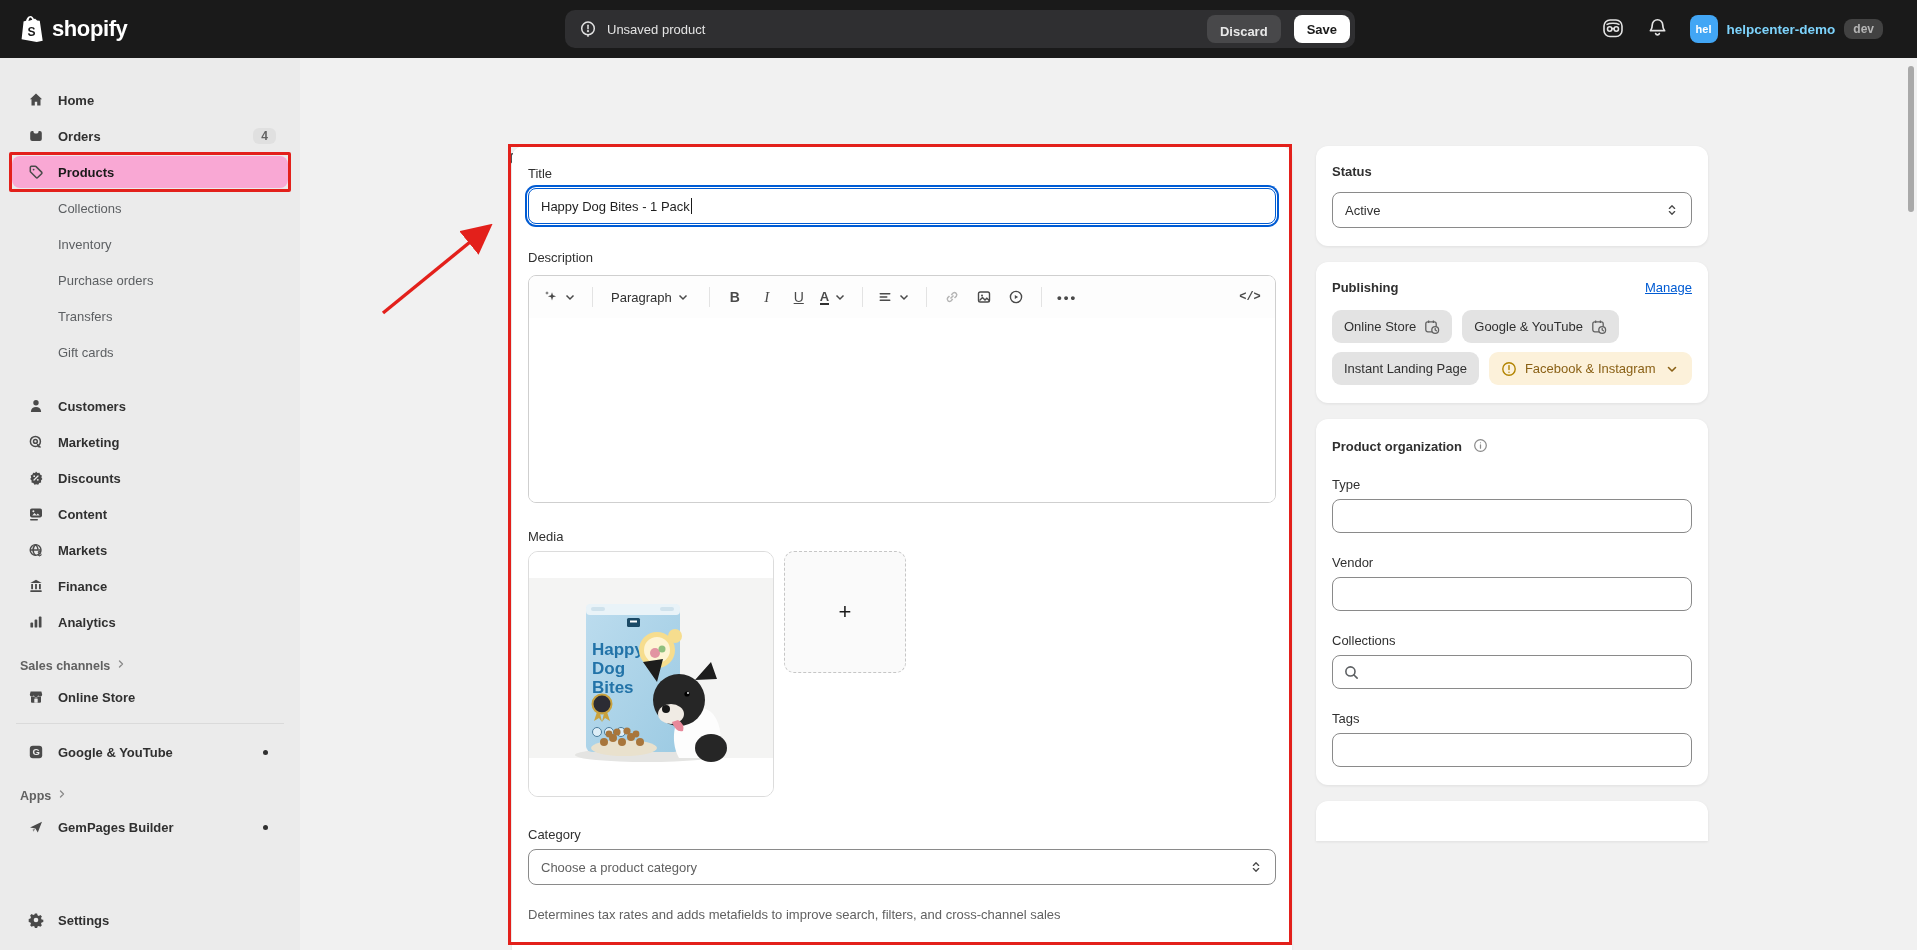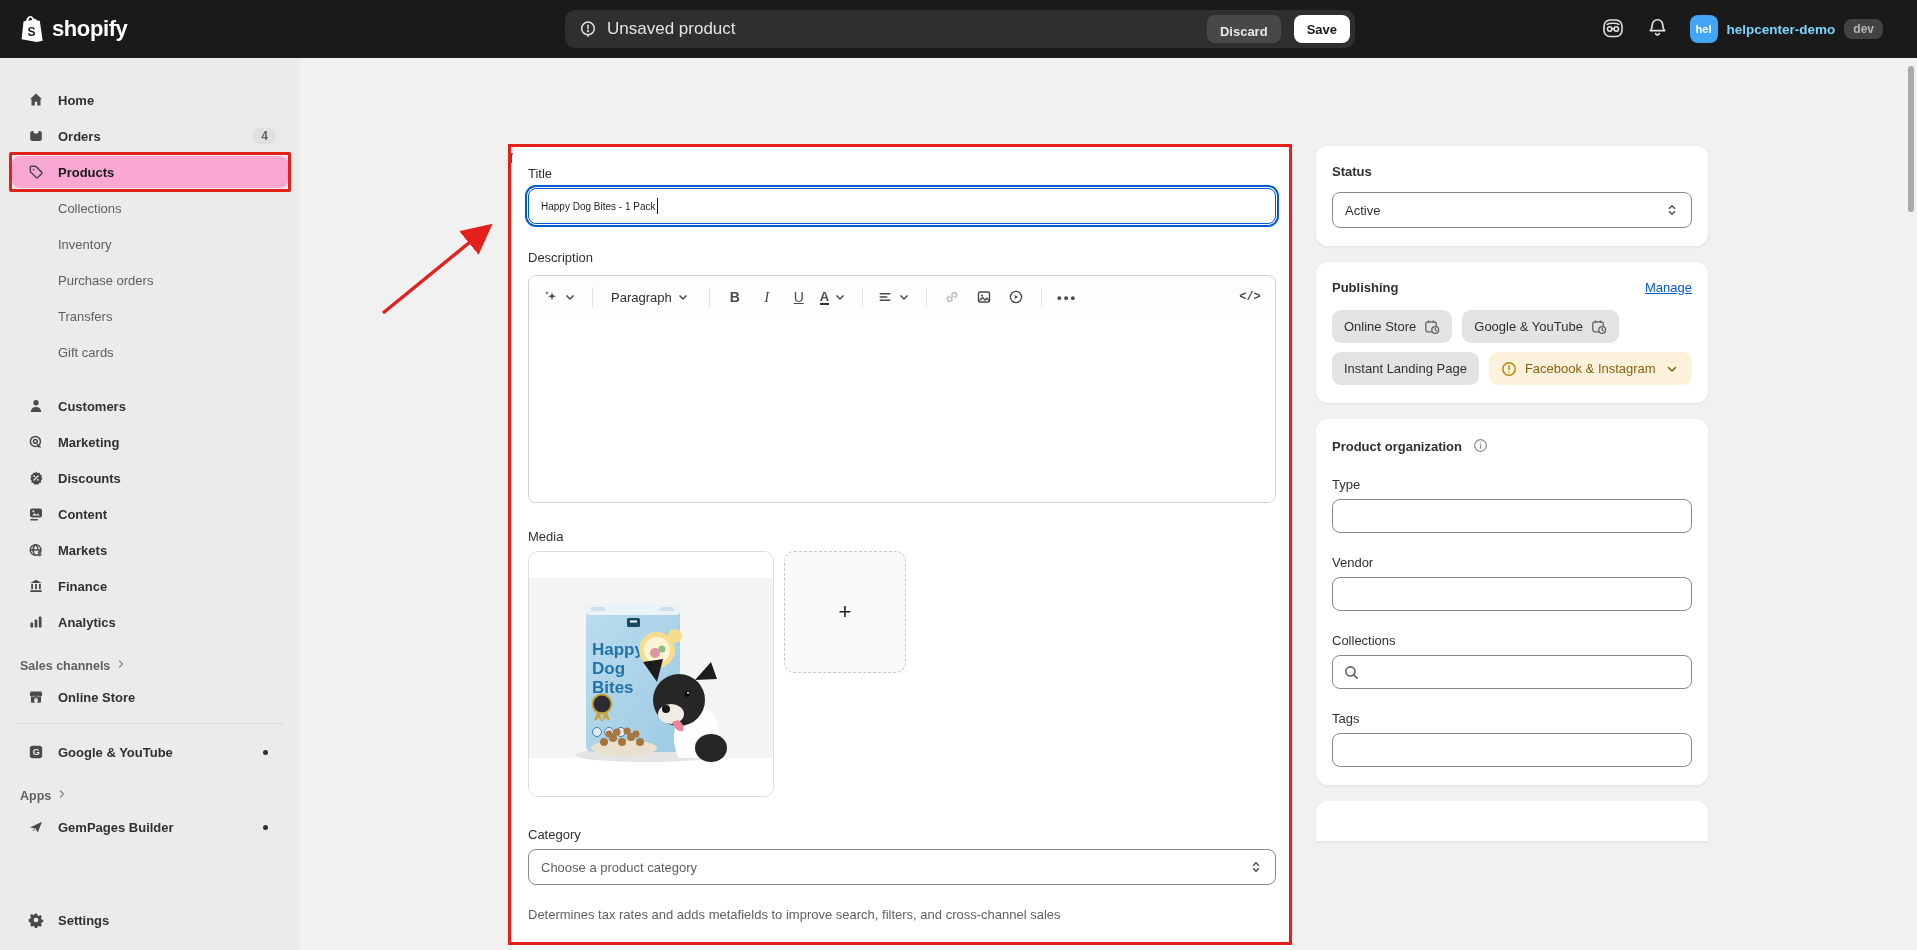--- a/index.html
+++ b/index.html
@@ -10,21 +10,21 @@
   *{box-sizing:border-box;margin:0;padding:0;font-family:"Liberation Sans",sans-serif;}
   html,body{width:1917px;height:950px;overflow:hidden;background:var(--bg);}
   button{background:none;border:none;cursor:pointer;font-family:inherit;}
 
   
   .topbar{position:absolute;inset:0 0 auto 0;height:58px;background:var(--bar);z-index:40;display:flex;align-items:center;}
   .logo{display:flex;align-items:center;gap:7px;padding-left:18px;}
   .logo-word{color:#fff;font-size:22px;font-weight:700;letter-spacing:-.4px;}
   .ctxbar{position:absolute;left:565px;top:10px;width:790px;height:38px;background:#2f2f31;border-radius:10px;
           display:flex;align-items:center;padding:0 5px 0 14px;gap:10px;}
-  .ctxbar .msg{color:#e3e3e3;font-size:17px;font-weight:500;flex:1;}
+  .ctxbar .msg{color:#e3e3e3;font-size:13px;font-weight:500;flex:1;}
   .btn-discard{height:28px;padding:9px 13px;border-radius:8px;background:#48484a;color:#e8e8e8;font-size:13px;font-weight:600;}
   .btn-save{height:28px;padding:0 13px;border-radius:8px;background:#fff;color:#1a1a1a;font-size:13px;font-weight:600;margin-left:3px;}
   .topright{margin-left:auto;display:flex;align-items:center;gap:22px;padding-right:34px;}
   .chip{display:flex;align-items:center;gap:9px;}
   .avatar{width:28px;height:28px;border-radius:8px;background:var(--avatar,#42a6f5);color:#fff;font-size:11px;font-weight:700;
           display:flex;align-items:center;justify-content:center;}
   .store-name{color:#7dd3fc;font-size:13.5px;font-weight:700;}
   .env{background:#424242;color:#b5b5b5;font-size:12px;font-weight:600;padding:3px 9px;border-radius:8px;}
 
   
@@ -50,21 +50,21 @@
   .page-header{position:absolute;left:208px;top:92px;display:flex;align-items:center;gap:9px;}
   .page-title{font-size:20px;font-weight:700;color:#303030;}
   .crumb-sep{color:#8a8a8a;font-size:17px;margin-top:-2px;}
 
   .main-card{position:absolute;left:212px;top:88px;width:780px;height:816px;background:#fff;border-radius:12px;
              box-shadow:0 1px 3px rgba(26,26,26,.08);padding:20px 16px;}
   .red-box{position:absolute;left:208px;top:86px;width:784px;height:801px;border:3px solid var(--red);z-index:6;pointer-events:none;}
 
   .field-label{display:block;font-size:13px;color:var(--ink);margin-bottom:7px;}
   .title-input{height:36px;border-radius:8px;border:1.5px solid var(--accent);box-shadow:0 0 0 1px #fff,0 0 0 3px var(--accent);
-               display:flex;align-items:center;padding:0 12px;font-size:10px;color:#1f1f1f;background:#fff;}
+               display:flex;align-items:center;padding:0 12px;font-size:13px;color:#1f1f1f;background:#fff;}
   .caret{display:inline-block;width:1.5px;height:16px;background:#1a1a1a;margin-left:1px;}
 
   .editor{margin-top:10px;border:1px solid #cfcfcf;border-radius:8px;overflow:hidden;background:#fff;}
   .toolbar{height:42px;display:flex;align-items:center;padding:0 10px;gap:2px;background:#fdfdfd;}
   .tb-btn{height:30px;min-width:30px;border-radius:6px;display:flex;align-items:center;justify-content:center;gap:3px;color:#4a4a4a;padding:0 4px;}
   .tb-btn svg{width:16px;height:16px;}
   .tb-sep{width:1px;height:20px;background:#e3e3e3;margin:0 8px;}
   .tb-par{font-size:13px;color:#303030;padding:0 8px;}
   .tb-b{font-weight:800;font-size:14px;}
   .tb-i{font-style:italic;font-family:"Liberation Serif",serif;font-size:15px;}

